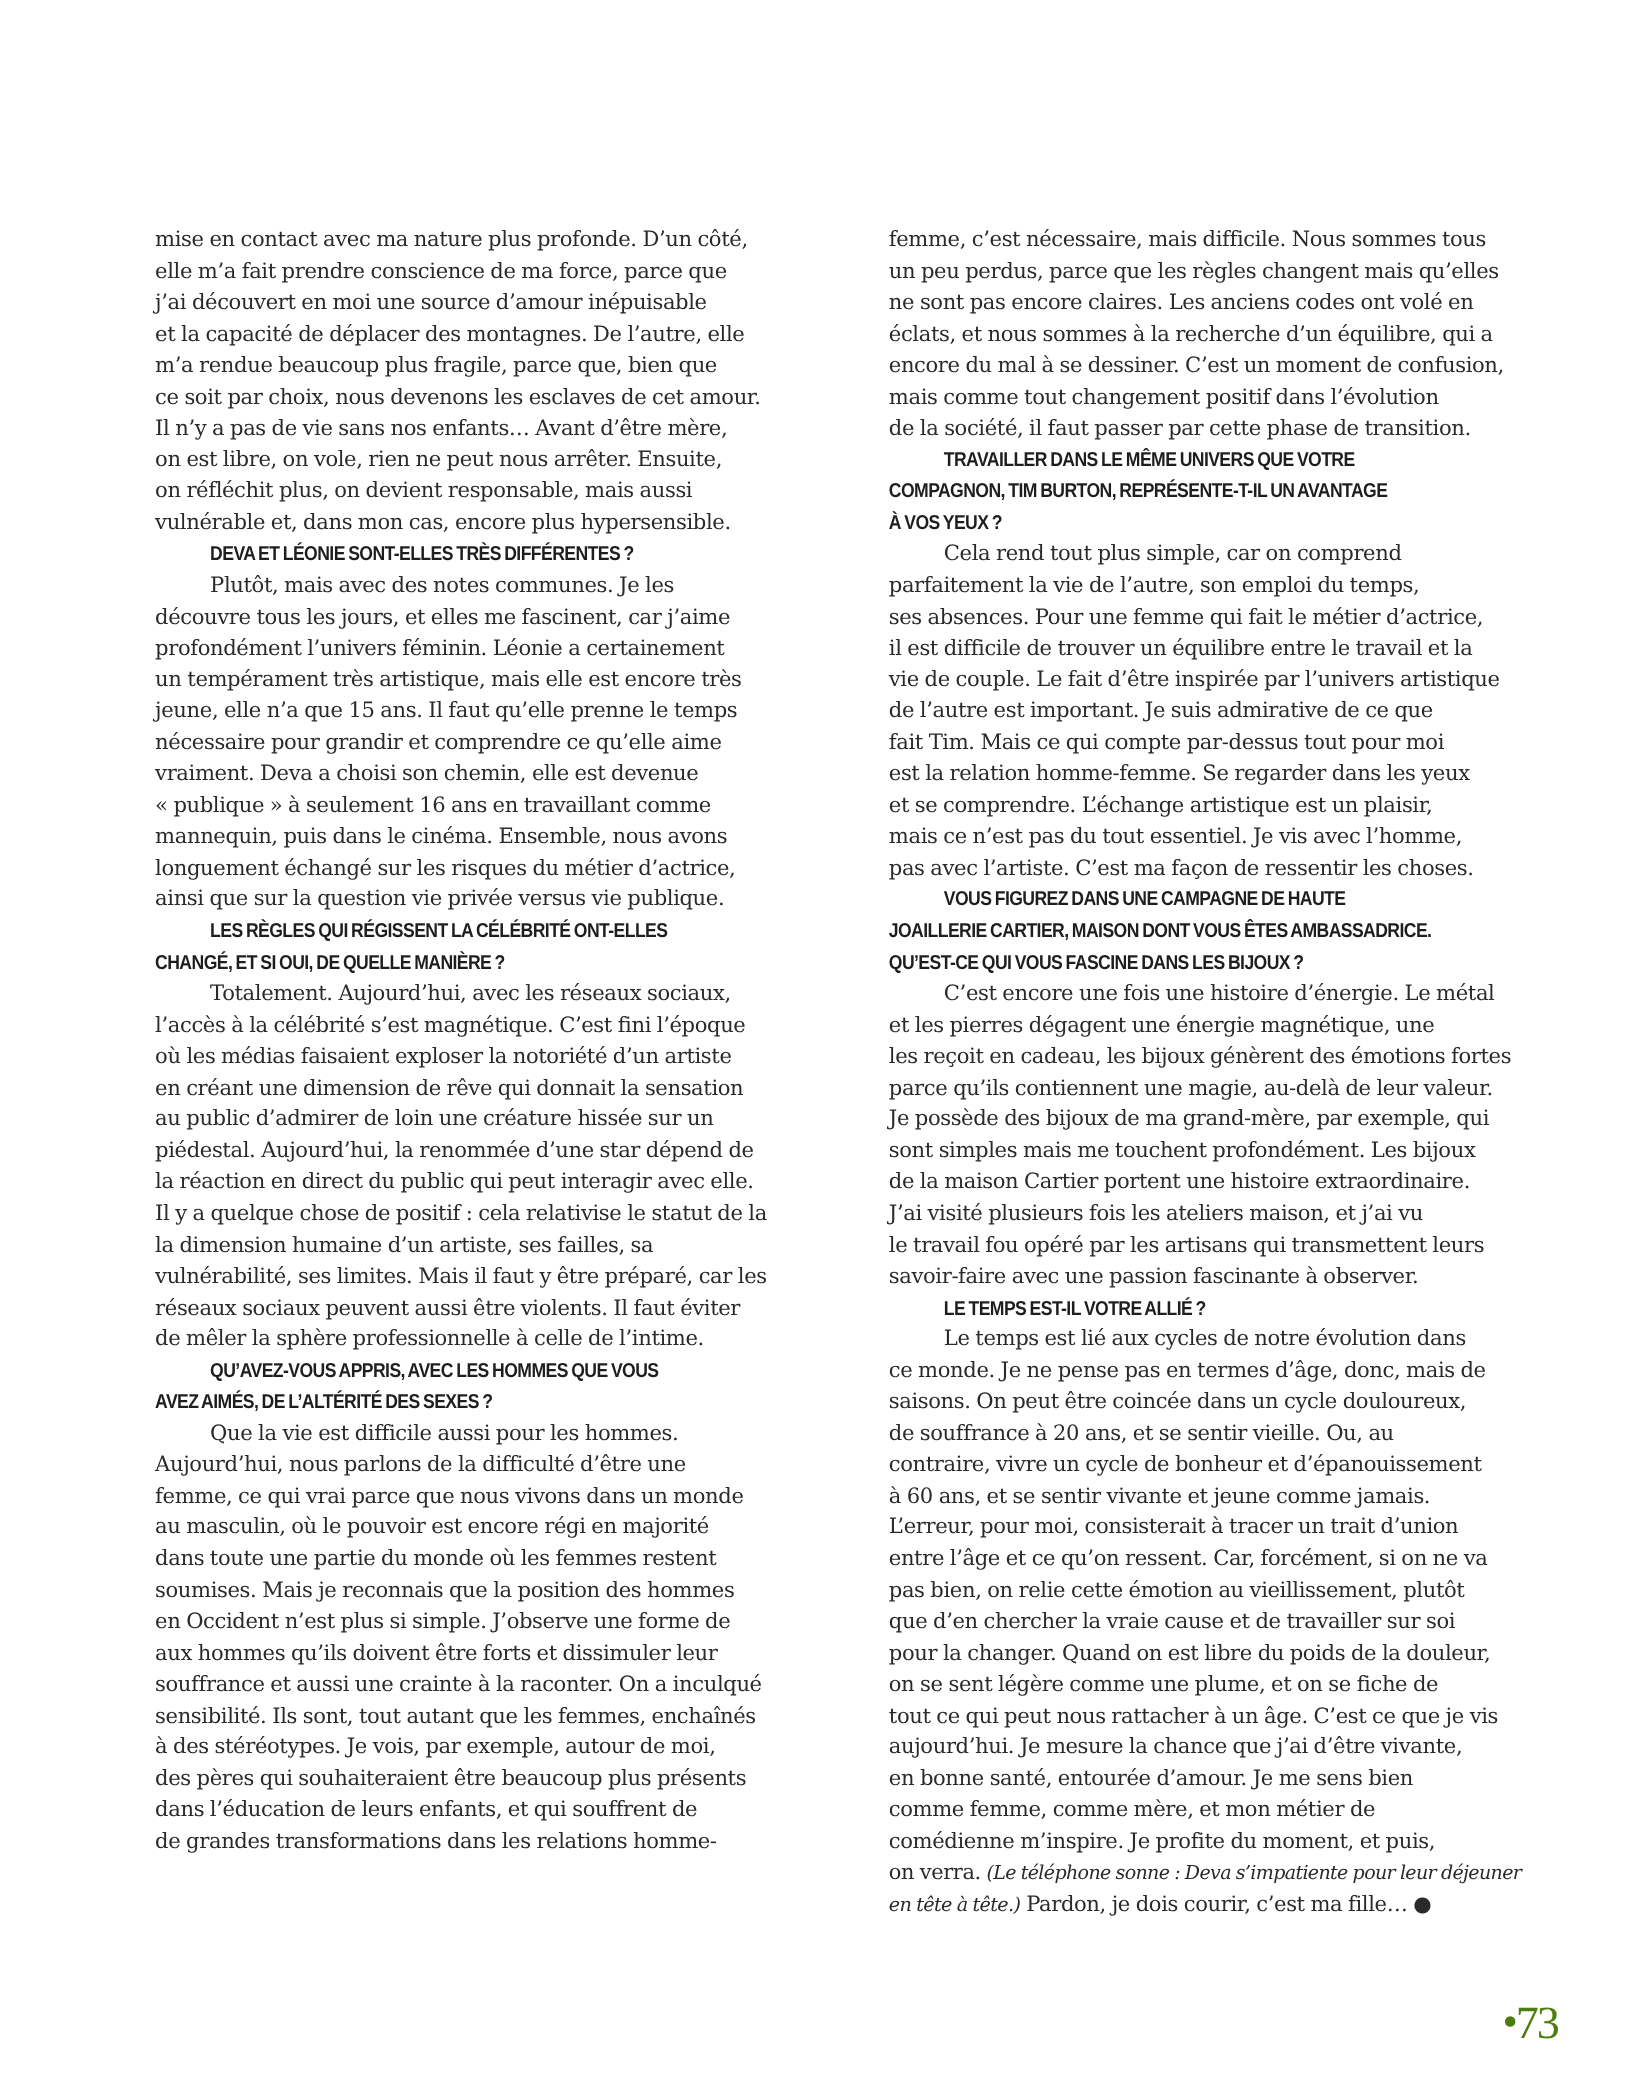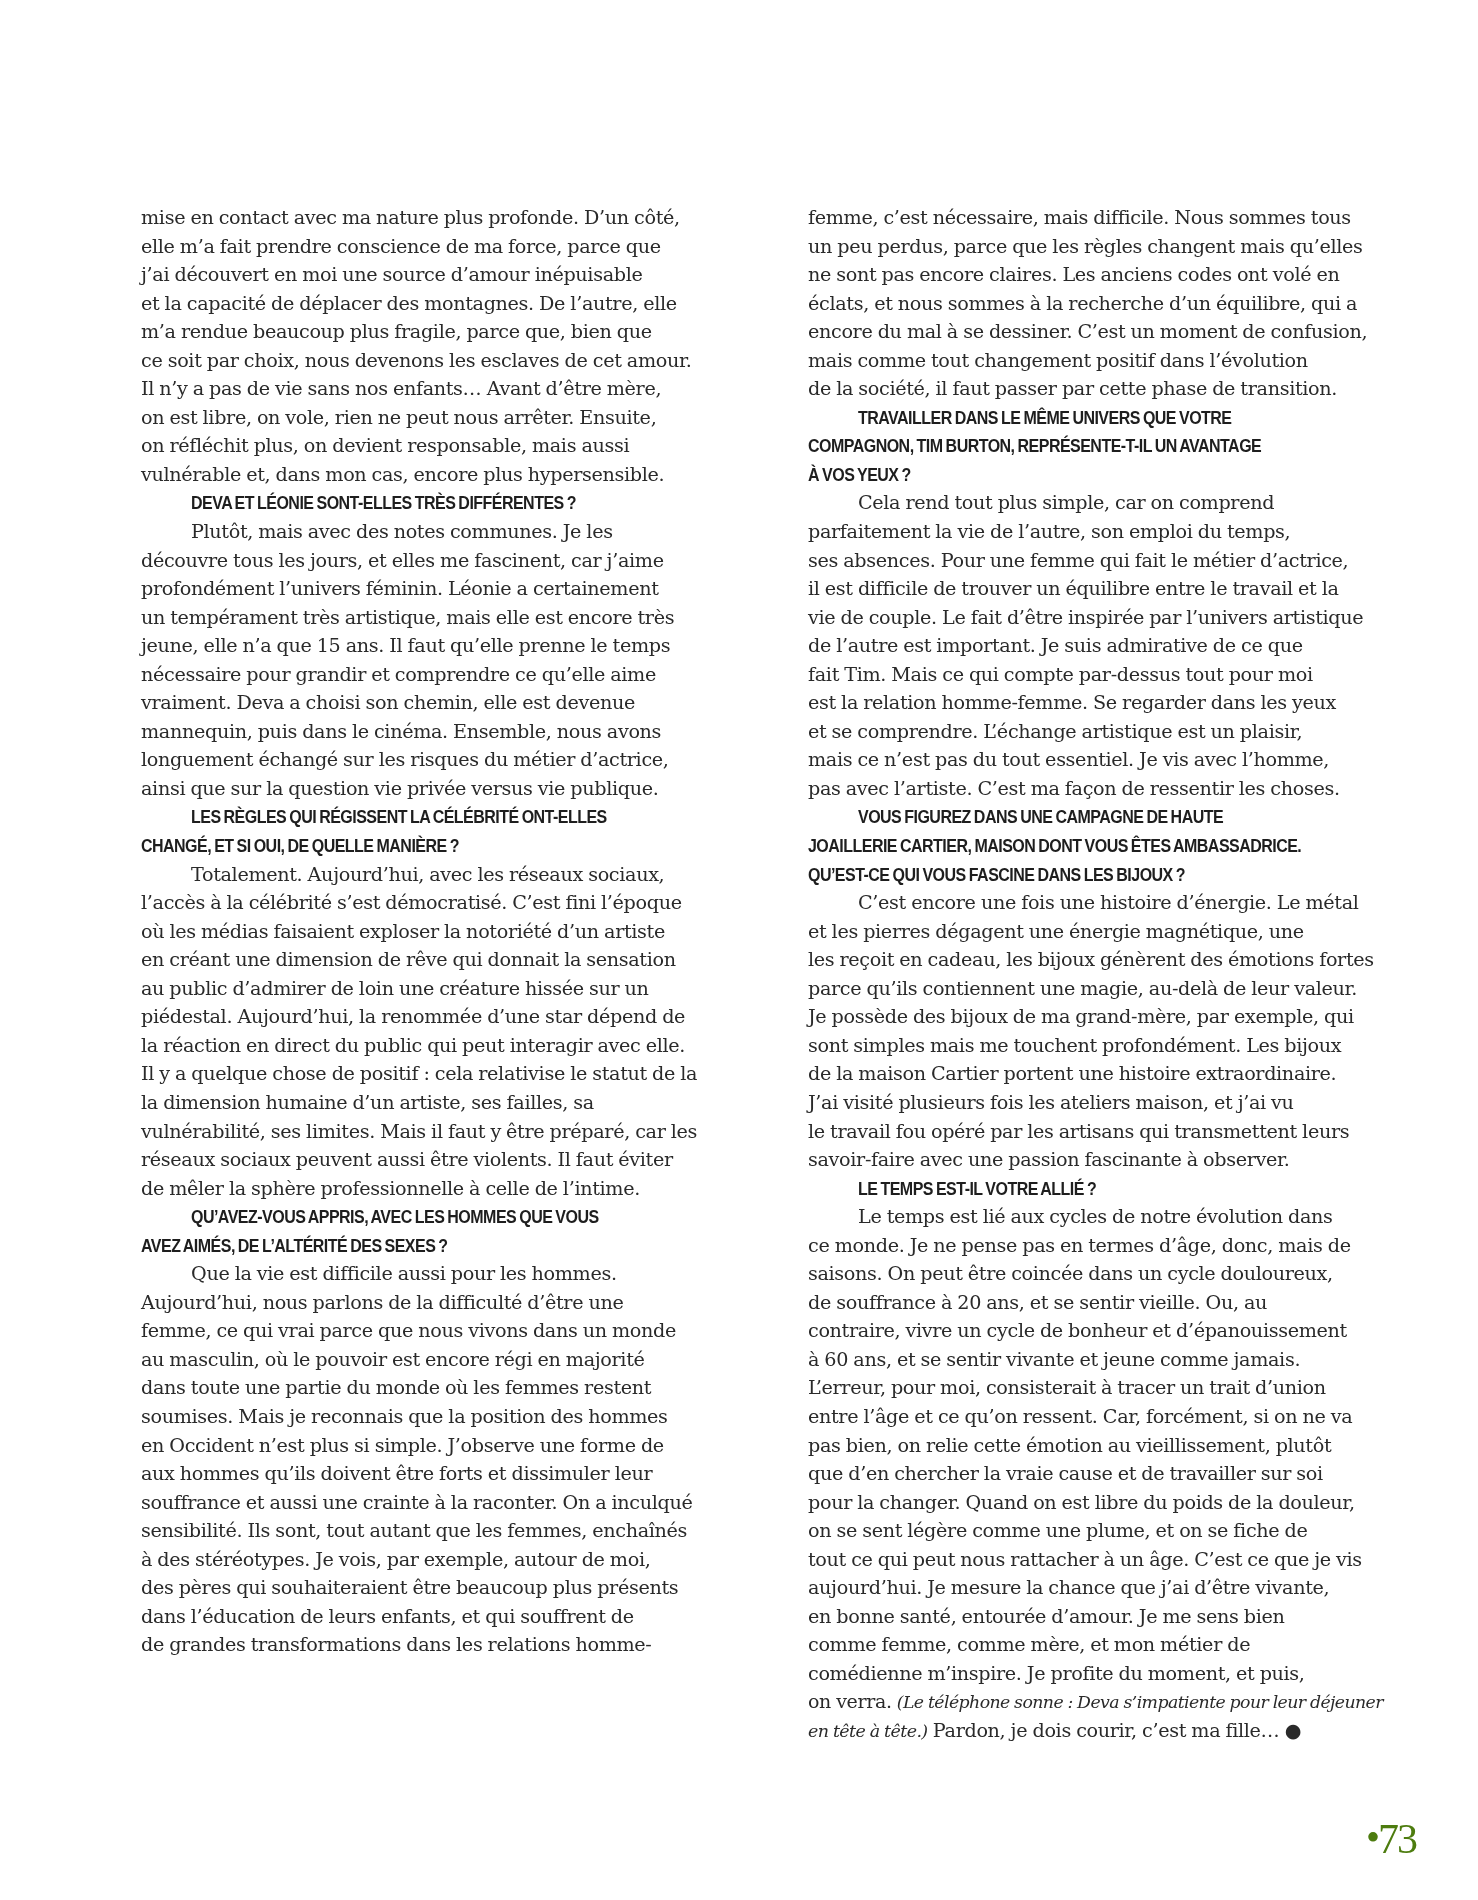--- a/index.html
+++ b/index.html
@@ -57,27 +57,28 @@
       <span class="line">on réfléchit plus, on devient responsable, mais aussi</span>
       <span class="line">vulnérable et, dans mon cas, encore plus hypersensible.</span>
       <span class="line indent"><span class="q" style="display: inline-block;">DEVA ET LÉONIE SONT-ELLES TRÈS DIFFÉRENTES ?</span></span>
       <span class="line indent">Plutôt, mais avec des notes communes. Je les</span>
       <span class="line">découvre tous les jours, et elles me fascinent, car j’aime</span>
       <span class="line">profondément l’univers féminin. Léonie a certainement</span>
       <span class="line">un tempérament très artistique, mais elle est encore très</span>
       <span class="line">jeune, elle n’a que 15 ans. Il faut qu’elle prenne le temps</span>
       <span class="line">nécessaire pour grandir et comprendre ce qu’elle aime</span>
       <span class="line">vraiment. Deva a choisi son chemin, elle est devenue</span>
+      <span class="line">« publique » à seulement 16 ans en travaillant comme</span>
       <span class="line">mannequin, puis dans le cinéma. Ensemble, nous avons</span>
       <span class="line">longuement échangé sur les risques du métier d’actrice,</span>
       <span class="line">ainsi que sur la question vie privée versus vie publique.</span>
       <span class="line indent"><span class="q" style="display: inline-block;">LES RÈGLES QUI RÉGISSENT LA CÉLÉBRITÉ ONT-ELLES</span></span>
       <span class="line"><span class="q" style="display: inline-block;">CHANGÉ, ET SI OUI, DE QUELLE MANIÈRE ?</span></span>
       <span class="line indent">Totalement. Aujourd’hui, avec les réseaux sociaux,</span>
-      <span class="line">l’accès à la célébrité s’est démocratisé. C’est fini l’époque</span>
+      <span class="line">l’accès à la célébrité s’est magnétique. C’est fini l’époque</span>
       <span class="line">où les médias faisaient exploser la notoriété d’un artiste</span>
       <span class="line">en créant une dimension de rêve qui donnait la sensation</span>
       <span class="line">au public d’admirer de loin une créature hissée sur un</span>
       <span class="line">piédestal. Aujourd’hui, la renommée d’une star dépend de</span>
       <span class="line">la réaction en direct du public qui peut interagir avec elle.</span>
       <span class="line">Il y a quelque chose de positif : cela relativise le statut de la</span>
       <span class="line">la dimension humaine d’un artiste, ses failles, sa</span>
       <span class="line">vulnérabilité, ses limites. Mais il faut y être préparé, car les</span>
       <span class="line">réseaux sociaux peuvent aussi être violents. Il faut éviter</span>
       <span class="line">de mêler la sphère professionnelle à celle de l’intime.</span>

